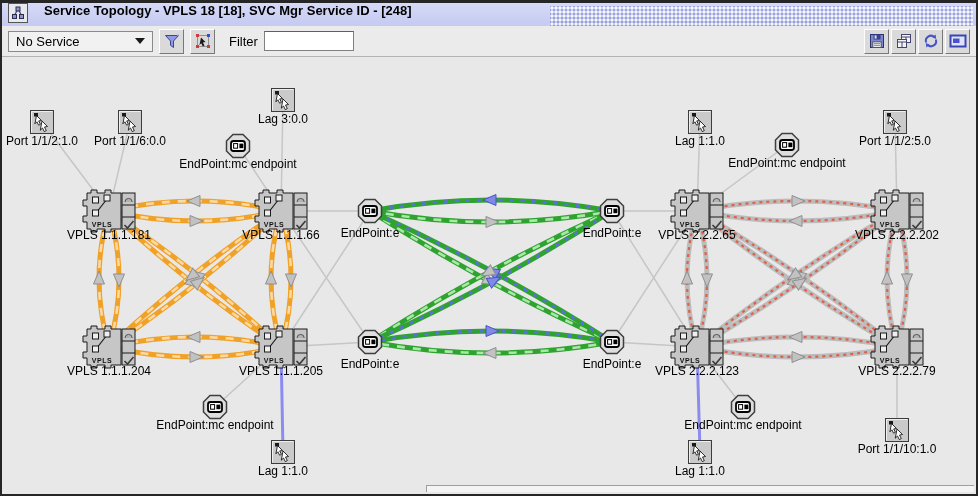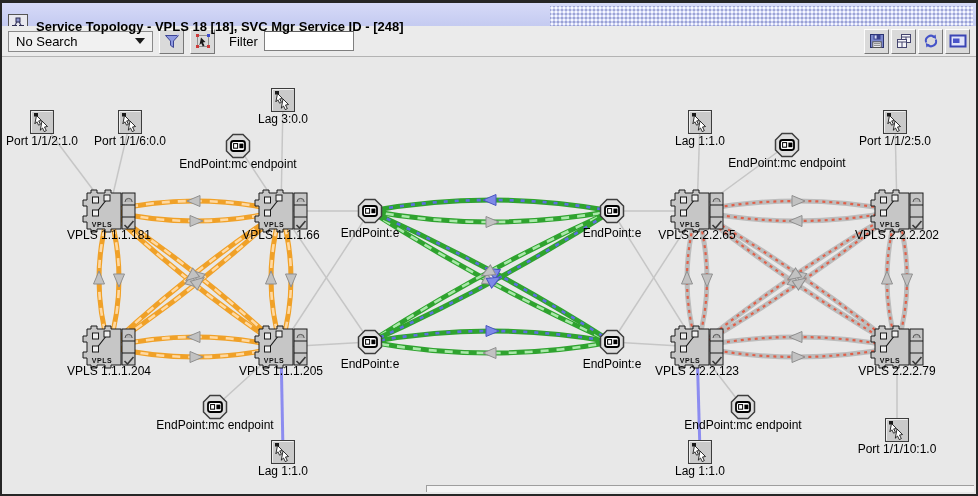--- a/index.html
+++ b/index.html
@@ -1,21 +1,21 @@
 <!DOCTYPE html>
 <html><head>
 <meta charset="utf-8">
 <style>
   html,body{margin:0;padding:0}
   body{width:978px;height:496px;position:relative;background:#262626;overflow:hidden;
        font-family:"Liberation Sans",sans-serif;}
   
   .titlebar{position:absolute;left:2px;right:2px;top:3px;height:32px;
     background:linear-gradient(#d6daf8,#bec5ee);
-    border-bottom:1px solid #7e86b8;display:flex;align-items:flex-end;gap:8px;padding-left:6px;box-sizing:border-box}
+    border-bottom:1px solid #7e86b8;display:flex;align-items:flex-start;gap:16px;padding-left:6px;box-sizing:border-box}
   .titlebar .ticon{width:18px;height:18px;background:#e8e8ef;border:1px solid #555;
     display:flex;align-items:center;justify-content:center;flex:0 0 auto}
   .titlebar .txt{font-size:13px;font-weight:bold;color:#000;white-space:nowrap;z-index:2}
   .title-texture{position:absolute;top:3px;bottom:3px;left:548px;right:3px;
     background-image:radial-gradient(rgba(255,255,255,.85) 26%,rgba(0,0,0,0) 27%),
                      radial-gradient(rgba(100,108,170,.45) 26%,rgba(0,0,0,0) 27%);
     background-size:4px 4px;background-position:0 0,2px 2px}
   
   .toolbar{position:absolute;left:2px;right:2px;top:26px;height:31px;background:#ebebeb;
     background-image:radial-gradient(rgba(255,255,255,.55) 24%,rgba(0,0,0,0) 25%),
@@ -57,21 +57,21 @@
       <rect x="5" y="1" width="4" height="4" fill="#8d94cc" stroke="#2c2c50"></rect>
       <rect x="8.5" y="8.5" width="4" height="4" fill="#8d94cc" stroke="#2c2c50"></rect>
     </svg>
   </span>
   <span class="txt">Service Topology - VPLS 18 [18], SVC Mgr Service ID - [248]</span>
   <span class="title-texture"></span>
 </div>
 
 <div class="toolbar">
   <div class="combo">
-    <span class="val">No Search</span>
+    <span class="val">No Service</span>
     <span class="arr"></span>
   </div>
 
   <button class="tbtn">
     <svg width="18" height="18" viewBox="0 0 18 18">
       <path d="M2.5,3.5 h13 l-5,5.5 v6.5 l-3,-2.2 v-4.3 Z" fill="#8f9ae0" stroke="#3c4494"></path>
       <circle cx="14.8" cy="2.6" r="1.1" fill="#c8ccf4"></circle>
     </svg>
   </button>
 

